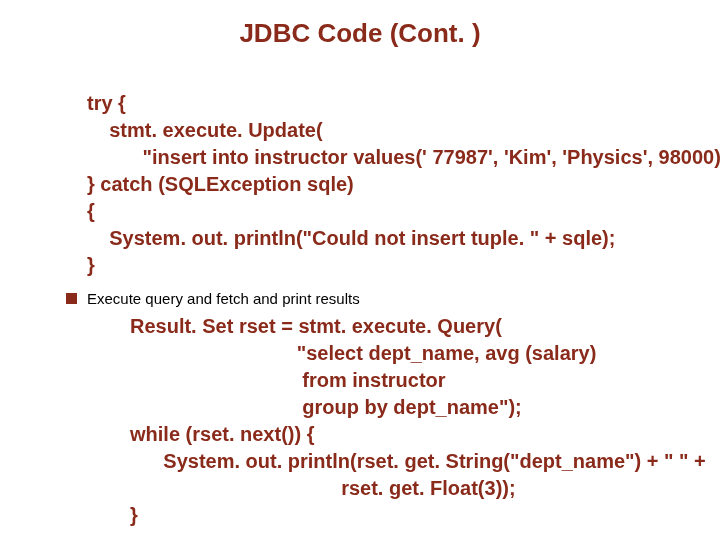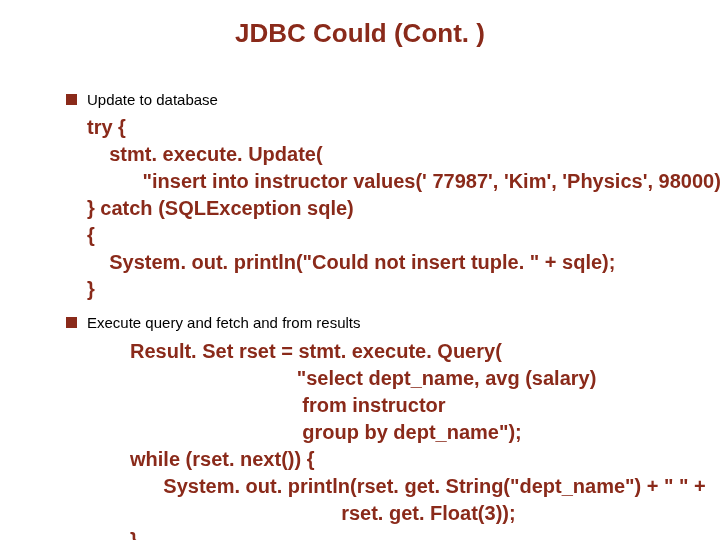--- a/index.html
+++ b/index.html
@@ -65,39 +65,35 @@
   }
   .code-block.deep {
     margin-left: 64px;
   }
 </style>
 </head>
 <body>
 
 <div class="slide">
 
-  <div class="title">JDBC Could (Cont. )</div>
+  <div class="title">JDBC Code (Cont. )</div>
 
   <div class="content">
 
-    <div class="bullet-row">
-      <div class="sq"></div>
-      <div class="bullet-text">Update to database</div>
-    </div>
     <div class="code-block">try {
     stmt. execute. Update(
           "insert into instructor values(' 77987', 'Kim', 'Physics', 98000)");
 } catch (SQLException sqle)
 {
     System. out. println("Could not insert tuple. " + sqle);
 }</div>
 
     <div class="bullet-row">
       <div class="sq"></div>
-      <div class="bullet-text">Execute query and fetch and from results</div>
+      <div class="bullet-text">Execute query and fetch and print results</div>
     </div>
     <div class="code-block deep">Result. Set rset = stmt. execute. Query(
                               "select dept_name, avg (salary)
                                from instructor
                                group by dept_name");
 while (rset. next()) {
       System. out. println(rset. get. String("dept_name") + " " +
                                       rset. get. Float(3));
 }</div>
 

